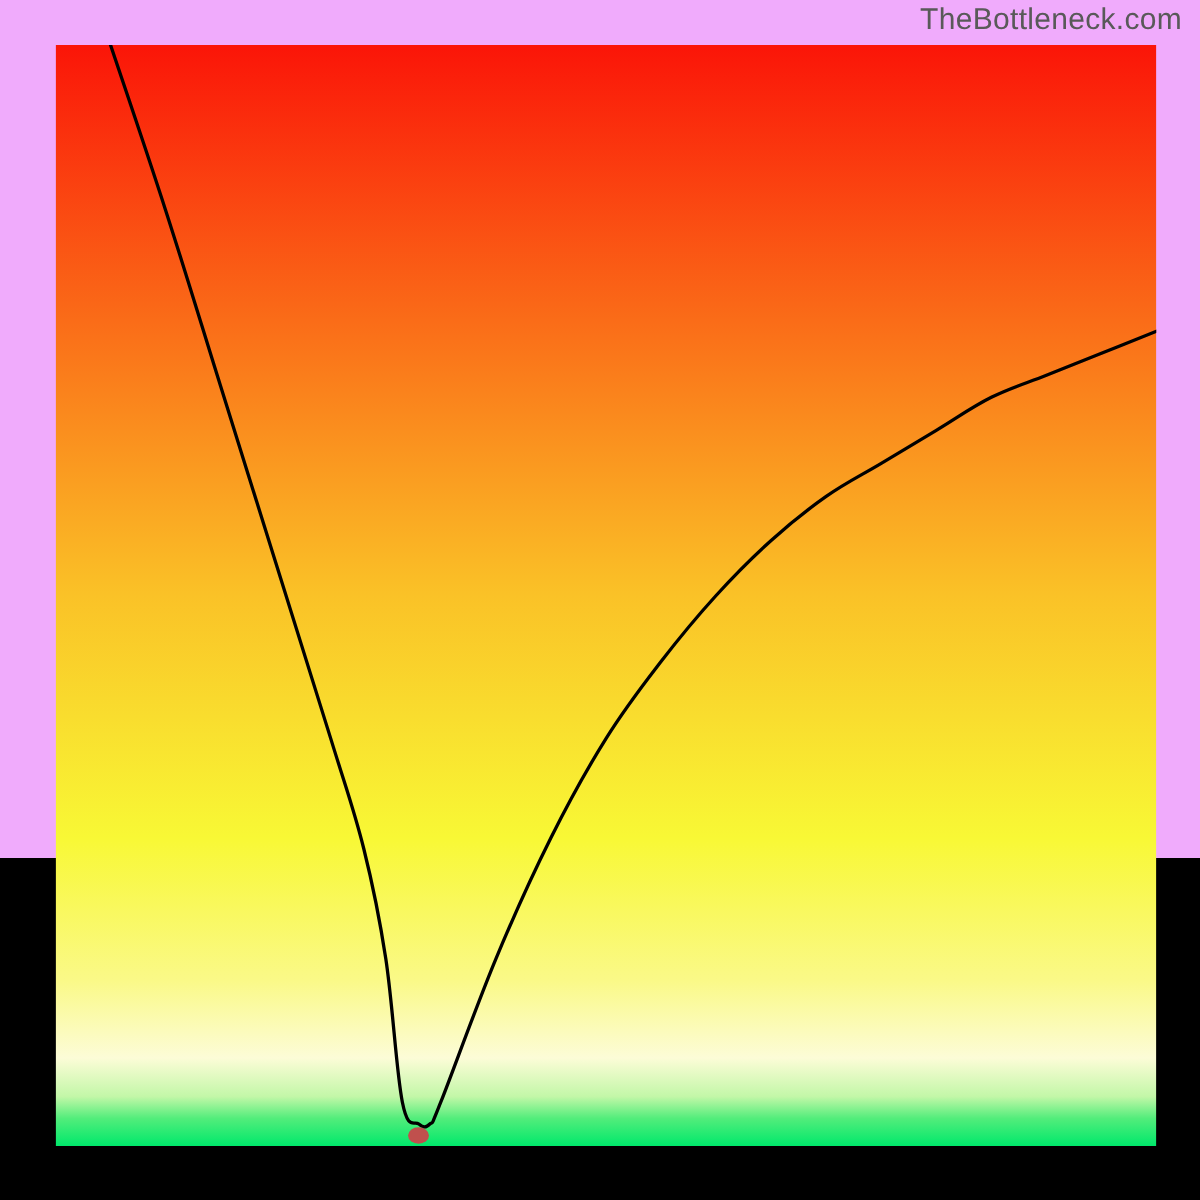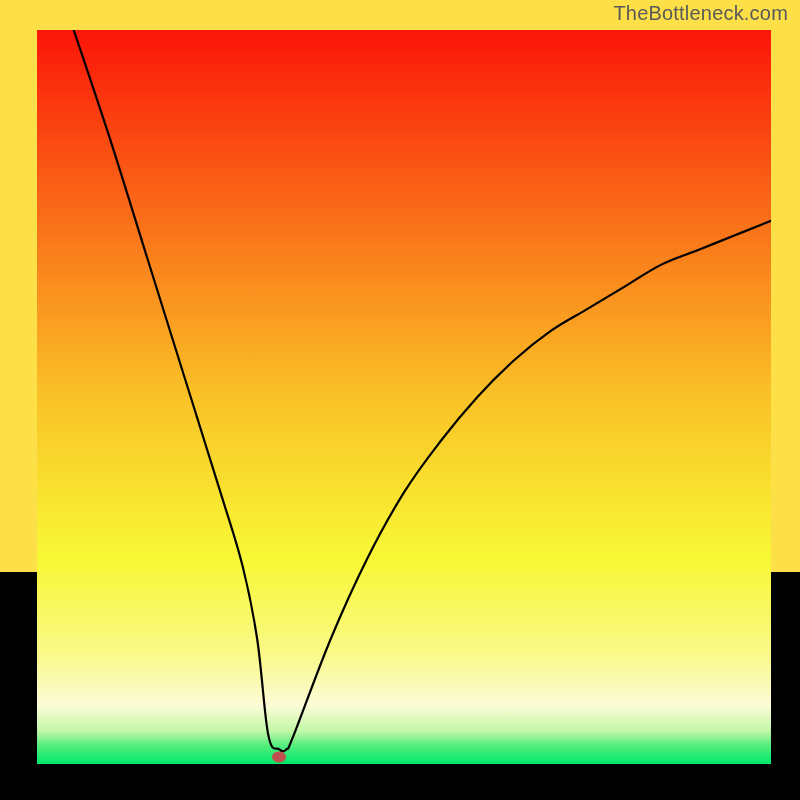--- a/index.html
+++ b/index.html
@@ -8,21 +8,21 @@
     width: 800px;
     height: 800px;
     background: #000;
     overflow: hidden;
     font-family: Arial, Helvetica, sans-serif;
   }
   .frame {
     position: relative;
     width: 800px;
     height: 572px;
-    background: #fde047;
+    background: #f0abfc;
   }
   .watermark {
     position: absolute;
     top: 2px;
     right: 12px;
     color: #595959;
     font-size: 20px;
     font-weight: 400;
     letter-spacing: 0.2px;
     z-index: 10;

